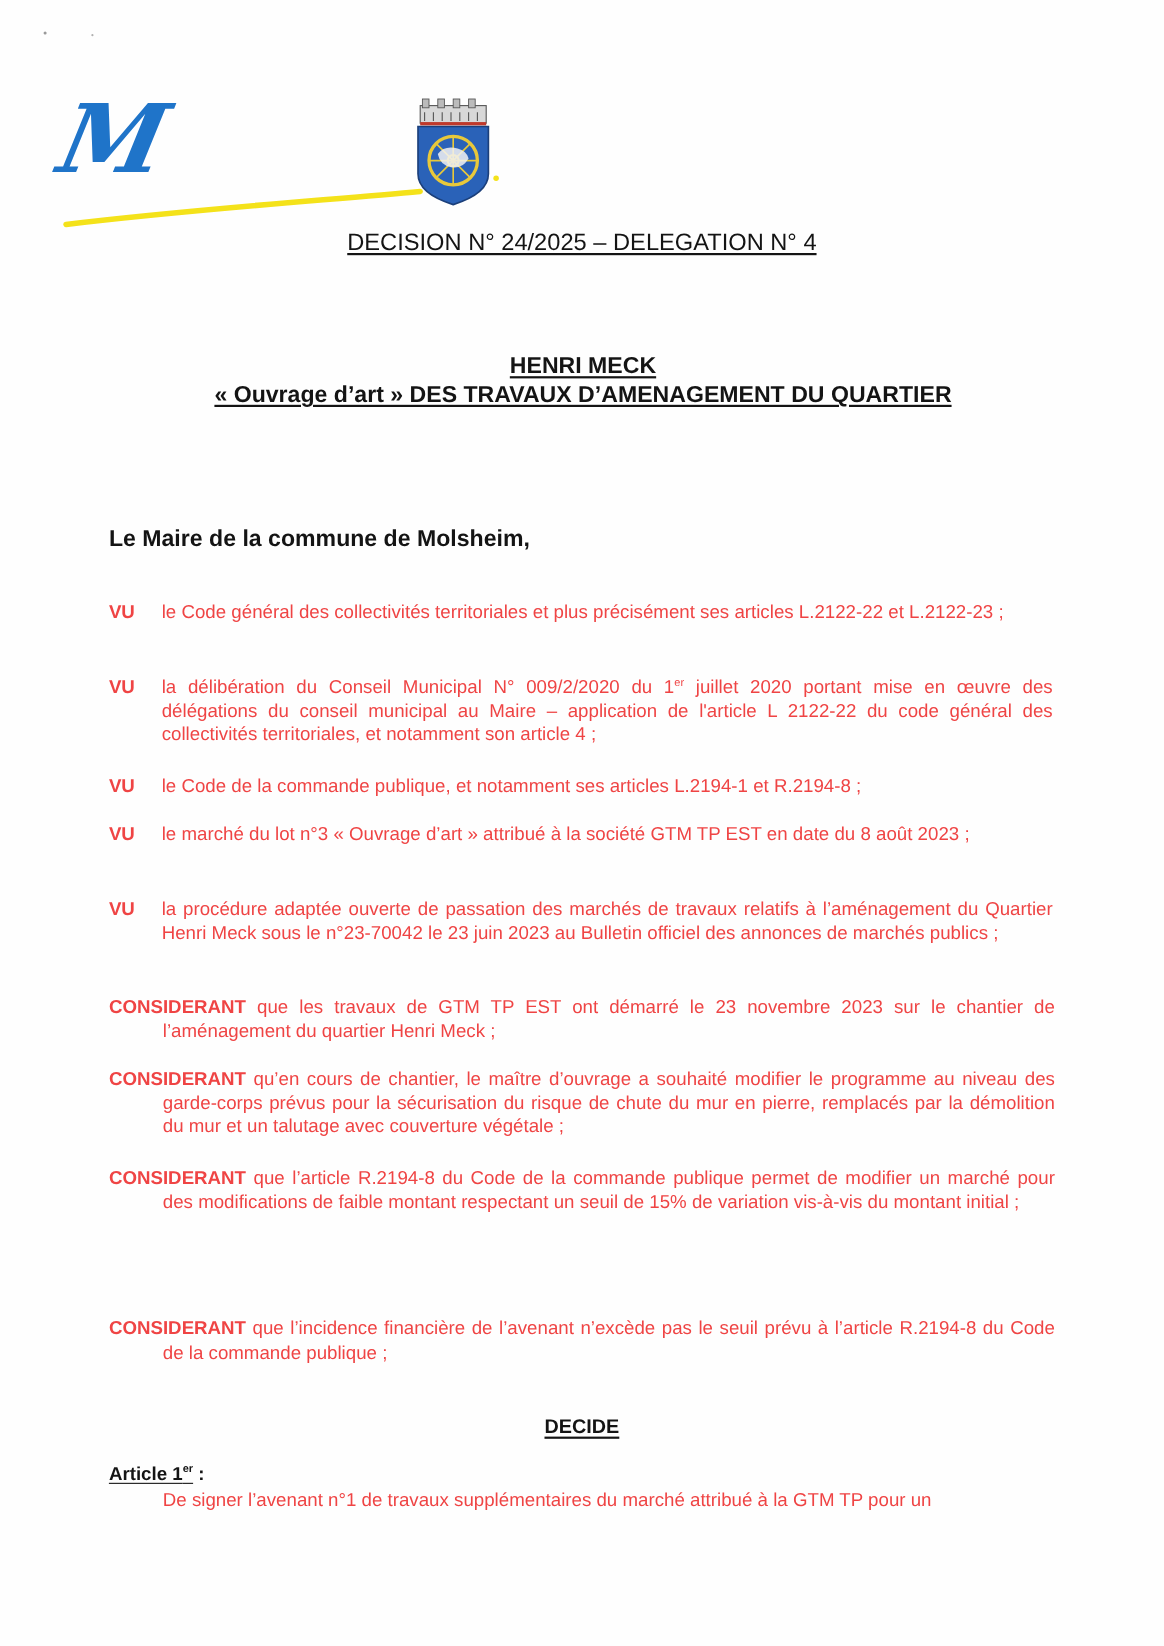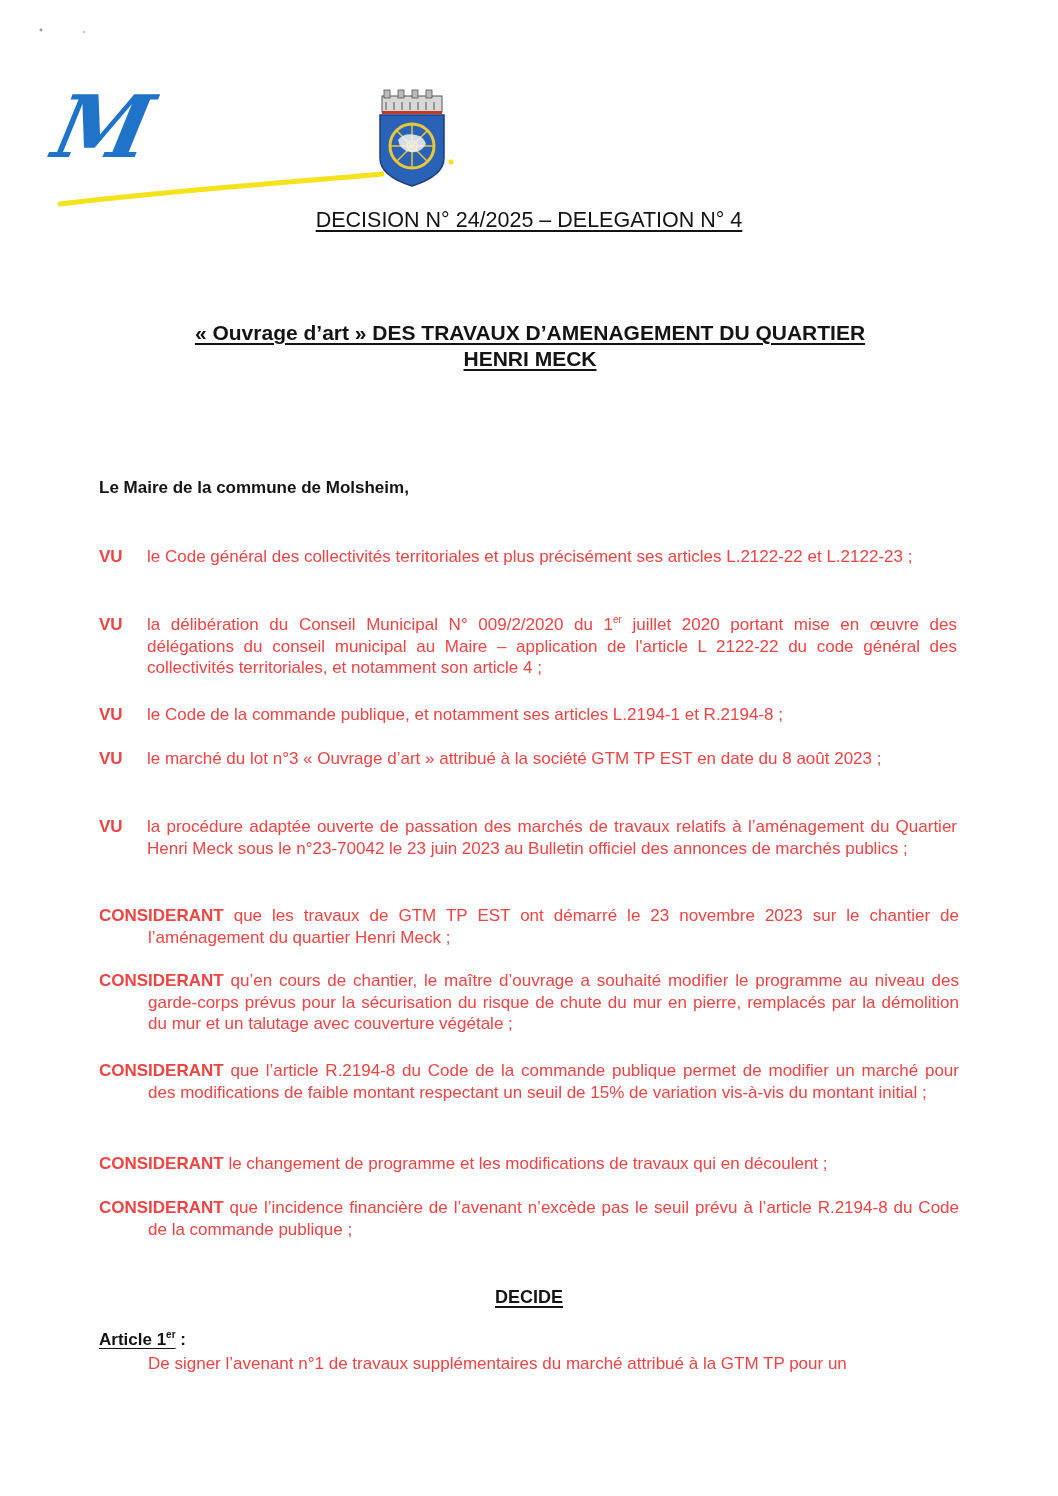--- a/index.html
+++ b/index.html
@@ -12,21 +12,21 @@
   .logo-text { position: absolute; left: 70px; top: 20px; font-family: "Liberation Sans", sans-serif; font-size: 56px; color: #1f74c9; letter-spacing: 0.5px; }
   .logo-swoosh { position: absolute; left: 4px; top: 70px; }
   .crest { position: absolute; left: 320px; top: 6px; width: 80px; height: 100px; }
 
   .title-main { position: absolute; left: 0; width: 1058px; top: 208px; text-align: center; font-family: "Liberation Sans", sans-serif; font-weight: normal; font-size: 21.5px; }
   .title-main span { text-decoration: underline; text-decoration-thickness: 2px; text-underline-offset: 3px; }
 
   .subtitle { position: absolute; left: 100px; width: 860px; top: 320px; text-align: center; font-family: "Liberation Sans", sans-serif; font-weight: bold; font-size: 21px; line-height: 26px; }
   .subtitle div span { text-decoration: underline; text-decoration-thickness: 2px; text-underline-offset: 3px; }
 
-  .maire { position: absolute; left: 99px; top: 478px; font-family: "Liberation Sans", sans-serif; font-weight: bold; font-size: 17px; }
+  .maire { position: absolute; left: 99px; top: 478px; font-family: "Liberation Sans", sans-serif; font-weight: bold; font-size: 21px; }
 
   .body-text { font-family: "Liberation Sans", sans-serif; font-size: 17px; line-height: 21.5px; color: #ef4444; }
   .vu { position: absolute; left: 99px; width: 860px; }
   .vu .kw { position: absolute; left: 0; top: 0; font-weight: bold; }
   .vu .txt { position: absolute; left: 48px; width: 810px; text-align: justify; }
 
   .cons { position: absolute; left: 99px; width: 860px; text-align: justify; text-indent: -49px; padding-left: 49px; box-sizing: border-box; }
   .cons .kw { font-weight: bold; }
 
   .decide { position: absolute; left: 0; width: 1058px; top: 1287px; text-align: center; font-family: "Liberation Sans", sans-serif; font-weight: bold; font-size: 18px; }
@@ -72,22 +72,22 @@
       <path d="M40 36 V80 M18 58 H62 M25 43 L55 73 M55 43 L25 73" stroke="#e8c83a" stroke-width="1.5"></path>
       <path d="M26 52 Q32 44 44 47 Q52 49 54 56 Q48 66 38 64 Q28 62 26 52 Z" fill="#f2f2f2" opacity="0.85"></path>
     </svg>
   </div>
 
   <div class="title-main">
     <span>DECISION N° 24/2025 – DELEGATION N° 4</span>
   </div>
 
   <div class="subtitle">
+    <div><span>HENRI MECK</span></div>
     <div><span>« Ouvrage d’art » DES TRAVAUX D’AMENAGEMENT DU QUARTIER</span></div>
-    <div><span>HENRI MECK</span></div>
   </div>
 
   <div class="maire">Le Maire de la commune de Molsheim,</div>
 
   <div class="vu body-text" style="top:546px;">
     <span class="kw">VU</span>
     <span class="txt">le Code général des collectivités territoriales et plus précisément ses articles L.2122-22 et L.2122-23 ;</span>
   </div>
 
   <div class="vu body-text" style="top:614px;">
@@ -118,24 +118,20 @@
   <div class="cons body-text" style="top:970px;">
     <span class="kw">CONSIDERANT</span>
     <span>qu’en cours de chantier, le maître d’ouvrage a souhaité modifier le programme au niveau des garde-corps prévus pour la sécurisation du risque de chute du mur en pierre, remplacés par la démolition du mur et un talutage avec couverture végétale ;</span>
   </div>
 
   <div class="cons body-text" style="top:1060px;">
     <span class="kw">CONSIDERANT</span>
     <span>que l’article R.2194-8 du Code de la commande publique permet de modifier un marché pour des modifications de faible montant respectant un seuil de 15% de variation vis-à-vis du montant initial ;</span>
   </div>
 
-  <div class="cons body-text" style="top:1153px;">
-    <span class="kw">CONSIDERANT</span>
-    <span>le changement de programme et les modifications de travaux qui en découlent ;</span>
-  </div>
 
   <div class="cons body-text" style="top:1197px;">
     <span class="kw">CONSIDERANT</span>
     <span>que l’incidence financière de l’avenant n’excède pas le seuil prévu à l’article R.2194-8 du Code de la commande publique ;</span>
   </div>
 
   <div class="decide">
     <span>DECIDE</span>
   </div>
 

